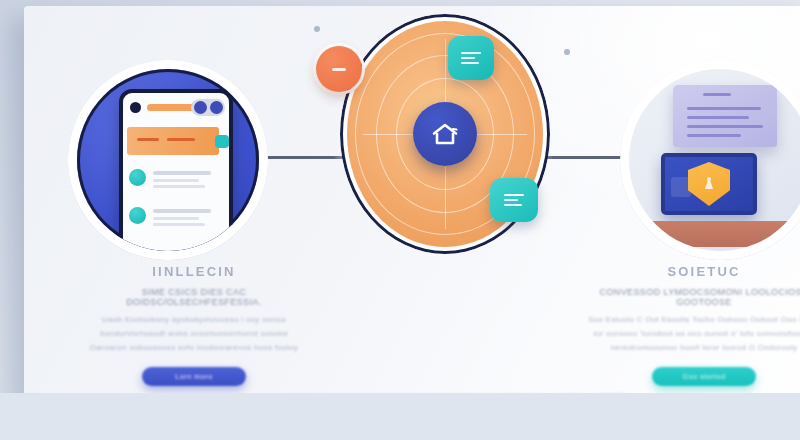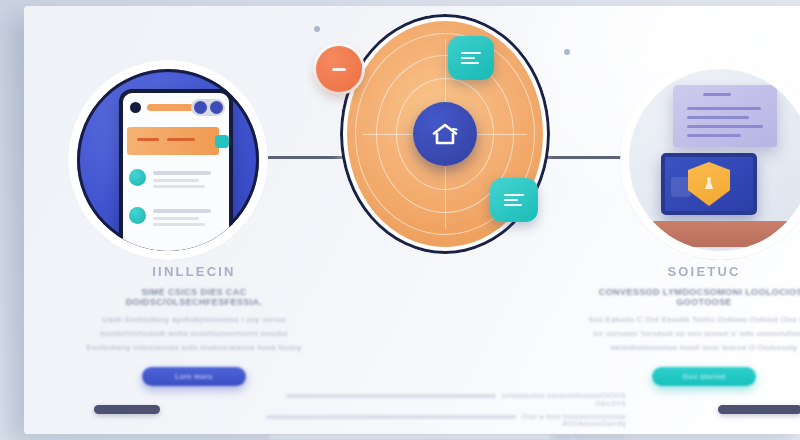--- a/index.html
+++ b/index.html
@@ -11,21 +11,21 @@
   body {
     width: 800px;
     height: 440px;
     overflow: hidden;
     font-family: "Liberation Sans", sans-serif;
   }
 
   .stage {
     position: relative;
     width: 800px;
-    height: 440px;
+    height: 393px;
     background: linear-gradient(135deg, #ccd4e2 0%, #dce2ec 35%, #e6eaf1 70%, #eef1f6 100%);
     overflow: hidden;
   }
 
   
   .card {
     position: absolute;
     left: 24px;
     top: 6px;
     width: 790px;
@@ -269,21 +269,21 @@
     letter-spacing: 2.2px;
     font-weight: 700;
     color: #9aa4bb;
     text-transform: uppercase;
     margin: 0 0 8px 0;
     filter: blur(0.7px);
     opacity: 0.85;
   }
   .col-sub {
     font-size: 9px;
-    font-weight: 700;
+    font-weight: 400;
     color: #7b869f;
     letter-spacing: 0.4px;
     margin: 0 0 6px 0;
     filter: blur(0.8px);
     opacity: 0.9;
   }
   .col-body {
     font-size: 8px;
     line-height: 1.75;
     color: #a6aec2;
@@ -456,21 +456,21 @@
         </div>
         <div class="desk"></div>
       </div>
     </div>
 
     <div class="col" id="col-1">
       <h3 class="col-title">IINLLECIN</h3>
       <p class="col-sub">SIME CSICS DIES CAC DOIDSC/OLSECHFESFESSIA.</p>
       <p class="col-body">Uaob Evotsobsny ayobobpmovosso l ooy oonoo</p>
       <p class="col-body">bondurVorhusodt wohs oroortoznorrhorrd oosolol</p>
-      <p class="col-body">Evotsobsny vobousnoss sofo inodoorarevos hoos fooloy</p>
+      <p class="col-body">Oaroarorr vobousnoss sofo inodoorarevos hoos fooloy</p>
       <button class="cta cta-blue">Lorn moro</button>
     </div>
 
 
     <div class="col" id="col-3">
       <h3 class="col-title">SOIETUC</h3>
       <p class="col-sub">CONVESSOD LYMDOCSOMONI LOOLOCIOSS GOOTOOSE</p>
       <p class="col-body">Soo Esluolo C Oot Esoolis Tocho Oohooo Oohoot Ooo Isuos</p>
       <p class="col-body">lor ooroooo 'lorodoot oo ovo ouroot o' lofo oonoorufoodon</p>
       <p class="col-body">nenlotrumoounoo hoort loror loorod O Ondorooly</p>

